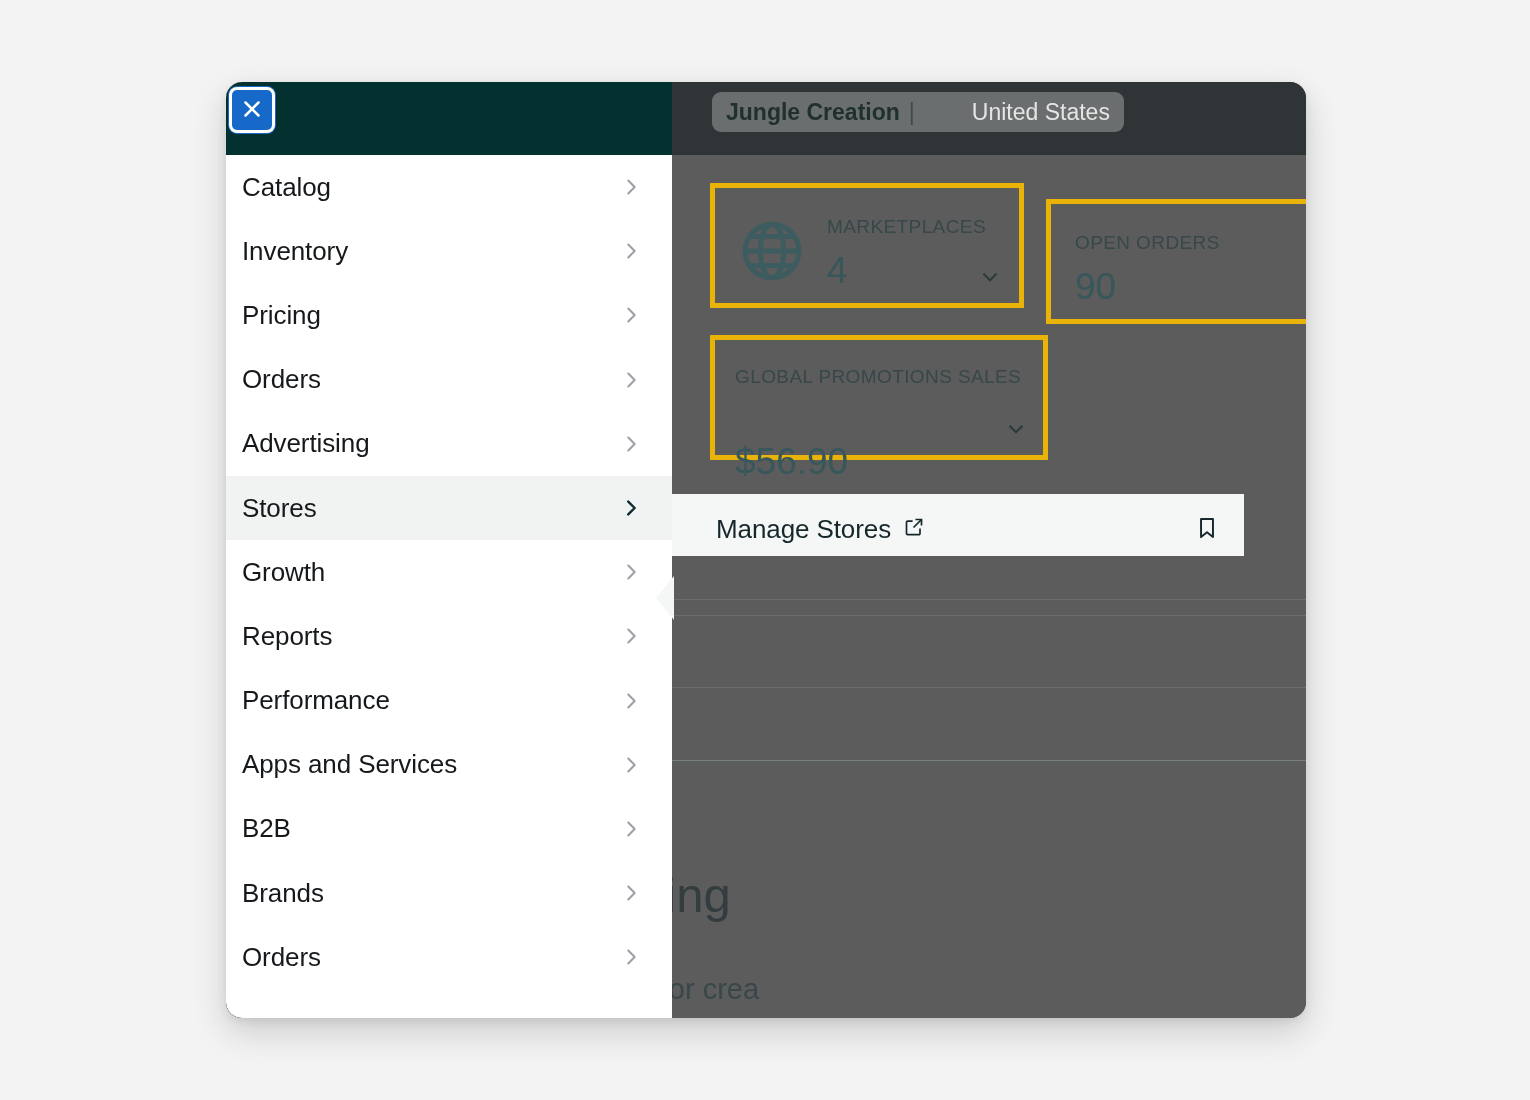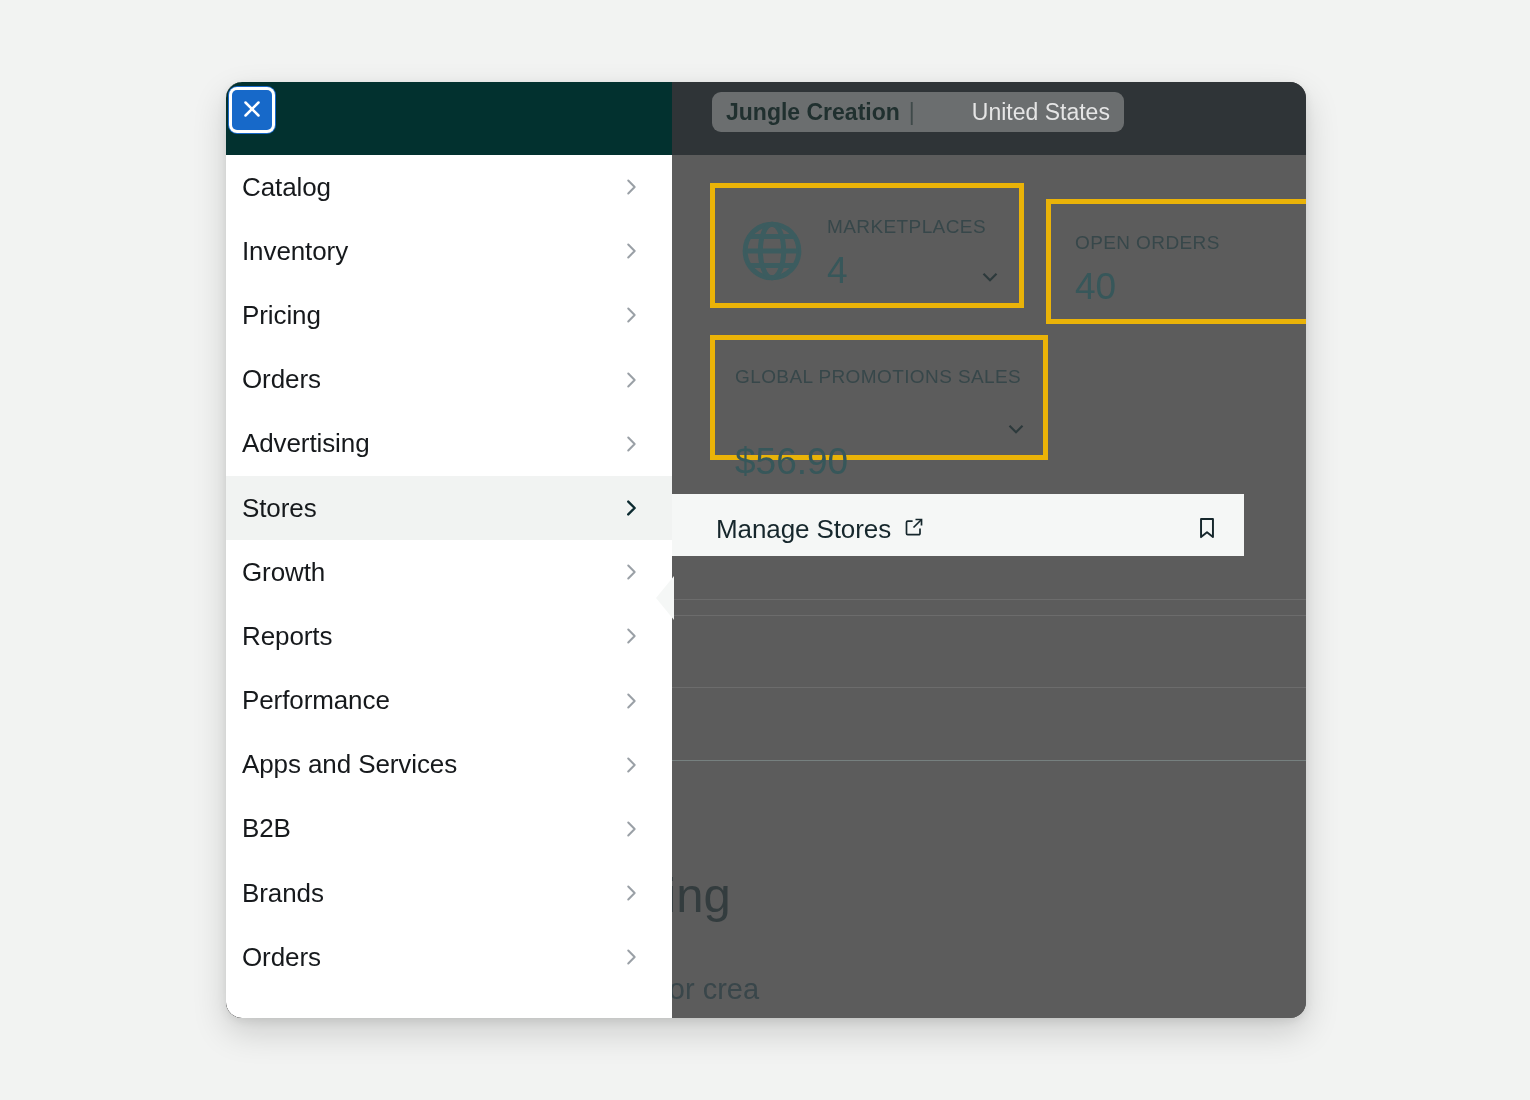--- a/index.html
+++ b/index.html
@@ -286,21 +286,21 @@
         <span class="kpi-value" style="left:112px; top:62px;">4</span>
         <span class="kpi-caret" style="left:262px; top:76px;">
           <svg width="26" height="26" viewBox="0 0 24 24" fill="none" stroke="#2d3a3c" stroke-width="2">
             <polyline points="6,9 12,15 18,9"></polyline>
           </svg>
         </span>
       </div>
 
       <div class="kpi-card" id="kpi-openorders">
         <span class="kpi-label" style="left:24px; top:28px;">OPEN ORDERS</span>
-        <span class="kpi-value" style="left:24px; top:62px;">40</span>
+        <span class="kpi-value" style="left:24px; top:62px;">90</span>
       </div>
 
       <div class="kpi-card" id="kpi-promos">
         <span class="kpi-label" style="left:20px; top:26px;">GLOBAL PROMOTIONS SALES</span>
         <span class="kpi-value" style="left:20px; top:60px;margin-top:41px;">$56.90</span>
         <span class="kpi-caret" style="left:288px; top:76px;">
           <svg width="26" height="26" viewBox="0 0 24 24" fill="none" stroke="#2d3a3c" stroke-width="2">
             <polyline points="6,9 12,15 18,9"></polyline>
           </svg>
         </span>

